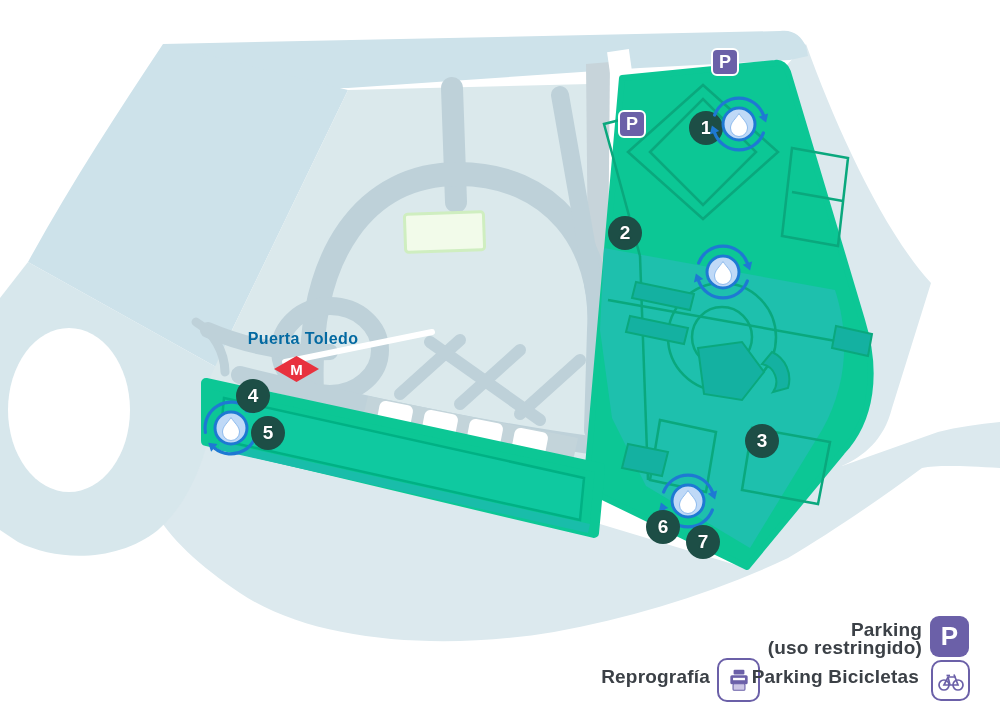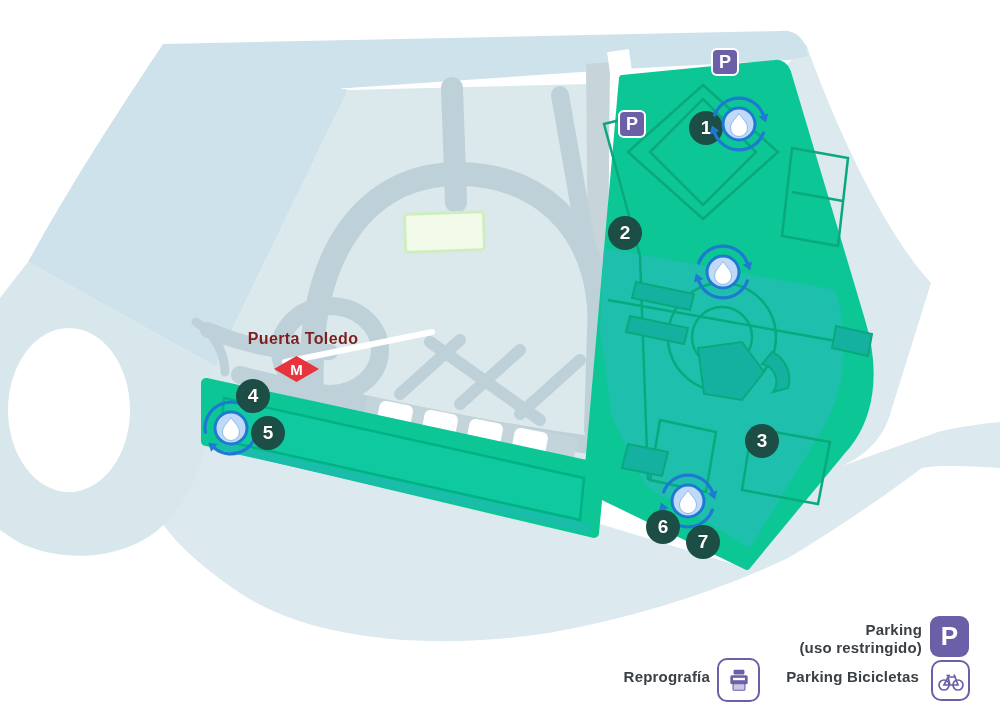--- a/index.html
+++ b/index.html
@@ -21,30 +21,30 @@
   .fountain .ring{transform-origin:34px 34px;}
   
   .psign{
     position:absolute;width:24px;height:24px;background:#6b60a8;border:2px solid #ffffff;
     border-radius:6px;color:#fff;font-weight:bold;font-size:18px;line-height:24px;
     text-align:center;z-index:35;box-sizing:content-box;
   }
   
   .station-label{
     position:absolute;left:230px;top:330px;width:146px;text-align:center;
-    color:#7f1d1d;font-size:16px;font-weight:bold;letter-spacing:.4px;z-index:25;
+    color:#0369a1;font-size:16px;font-weight:bold;letter-spacing:.4px;z-index:25;
   }
   .metro-logo{
     position:absolute;left:274px;top:356px;width:45px;height:26px;background:#e8323e;
     clip-path:polygon(50% 0,100% 50%,50% 100%,0 50%);color:#fff;font-weight:bold;
     font-size:15px;display:flex;align-items:center;justify-content:center;z-index:25;
   }
   
   .legend-text{
-    position:absolute;color:#3b4046;font-size:15px;font-weight:600;letter-spacing:.2px;
+    position:absolute;color:#3b4046;font-size:19px;font-weight:600;letter-spacing:.2px;
     text-align:right;line-height:18px;z-index:50;
   }
   .legend-icon{position:absolute;z-index:50;box-sizing:border-box;}
   .legend-p{
     left:930px;top:616px;width:39px;height:41px;background:#6b60a8;border-radius:9px;
     color:#fff;font-weight:bold;font-size:26px;display:flex;align-items:center;justify-content:center;
   }
   .legend-frame{
     background:#ffffff;border:2.5px solid #6b60a8;border-radius:10px;
     display:flex;align-items:center;justify-content:center;

